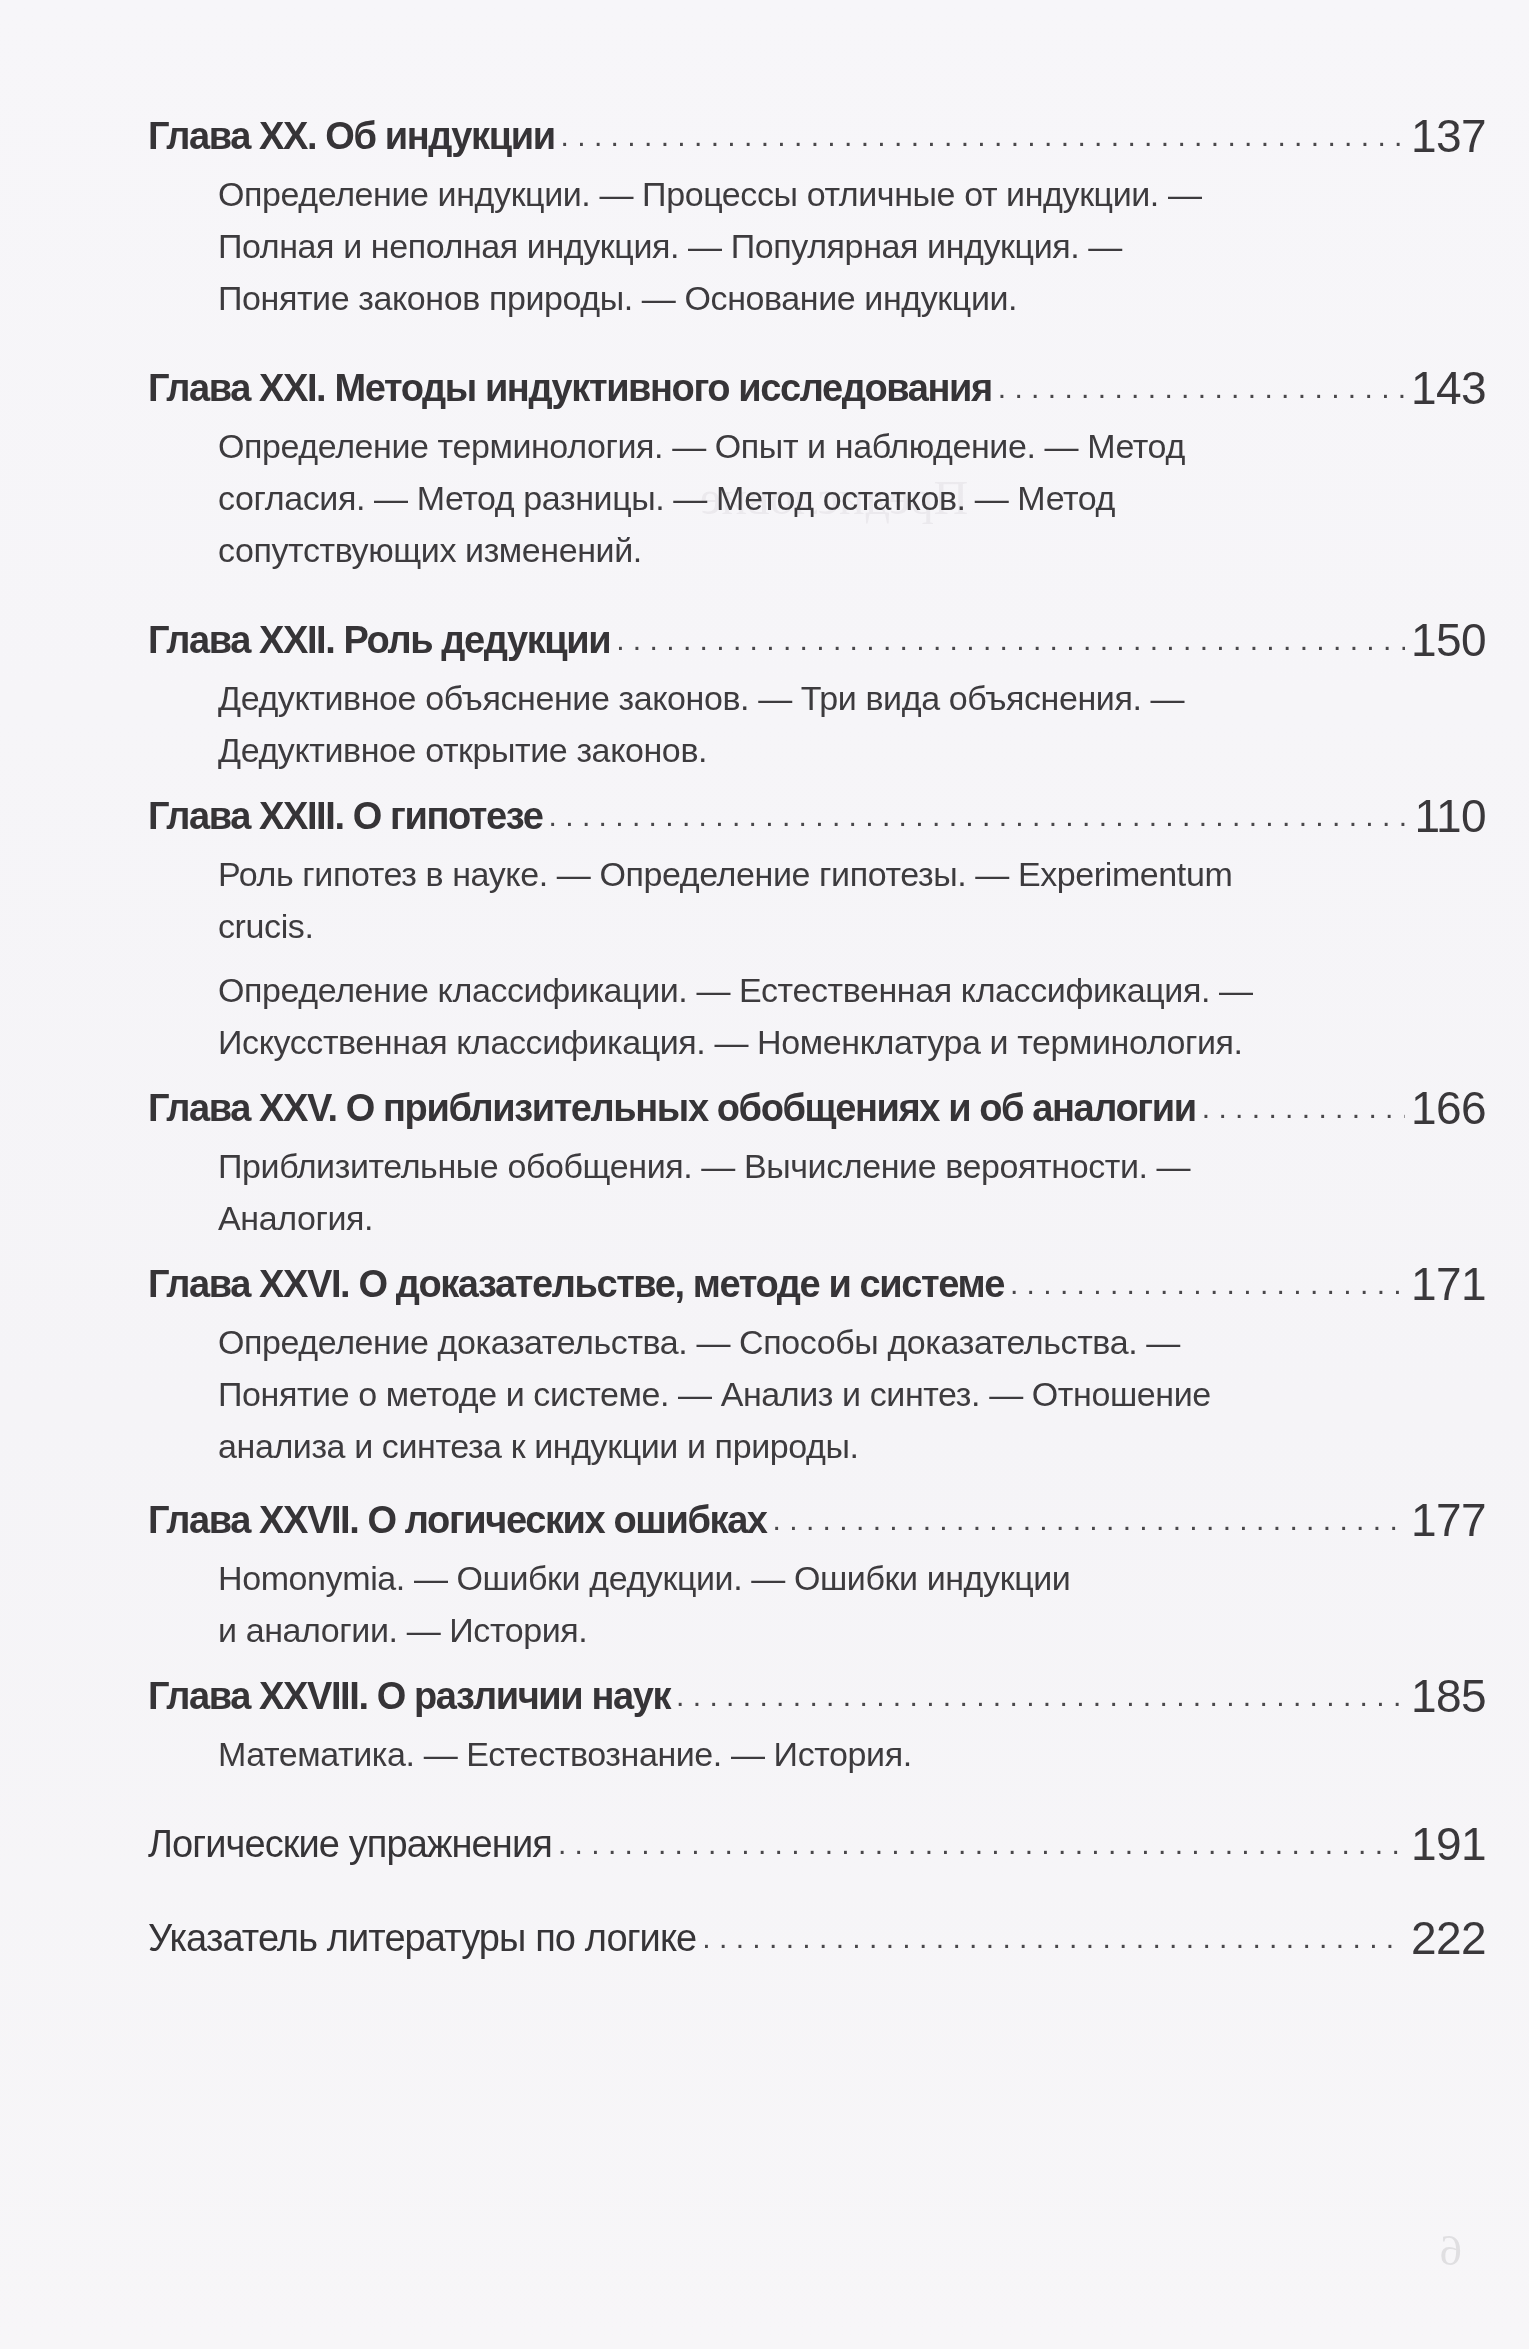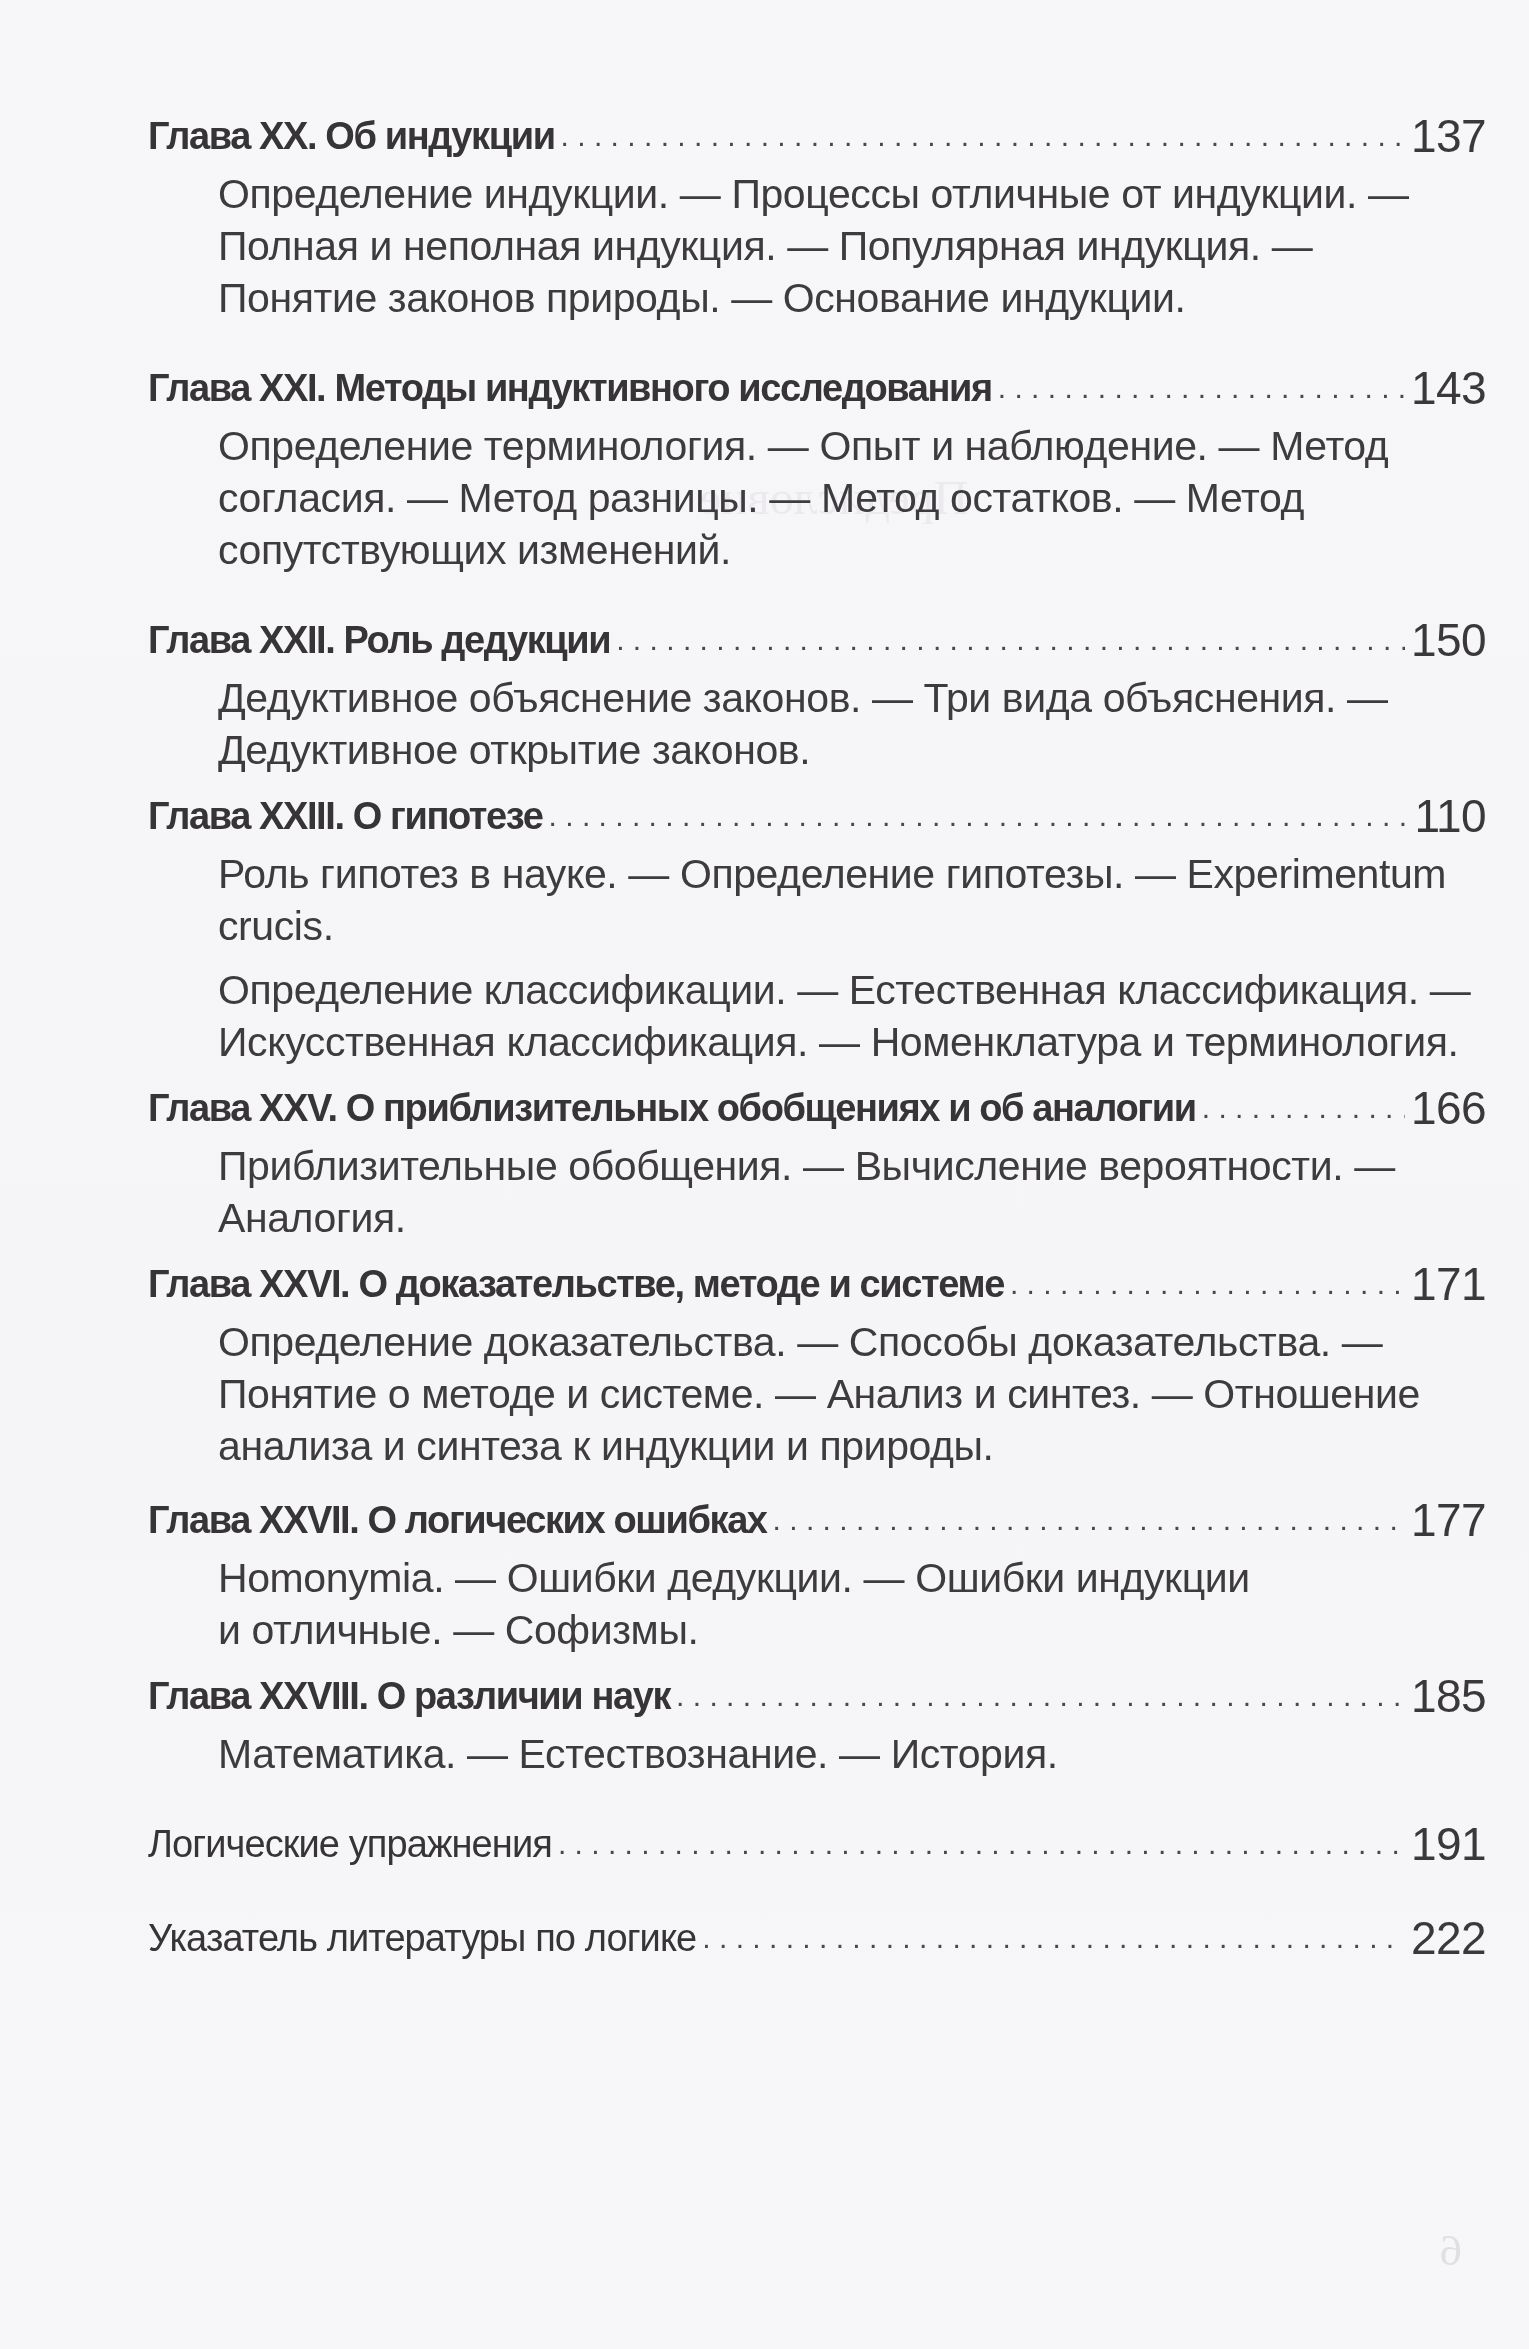--- a/index.html
+++ b/index.html
@@ -67,21 +67,21 @@
       white-space: nowrap;
       font-size: 46px;
       color: #3a383b;
       font-weight: normal;
     }
     .subs {
       margin-left: 70px;
       margin-top: 4px;
     }
     .sub-line {
-      font-size: 41px;
+      font-size: 34px;
       line-height: 52px;
       height: 52px;
       white-space: nowrap;
       color: #3d3b3e;
       letter-spacing: -0.4px;
     }
     .bleed {
       position: absolute;
       color: rgba(60, 58, 62, 0.06);
       font-family: "Liberation Serif", "DejaVu Serif", serif;
@@ -192,21 +192,21 @@
     </div>
 
     <div class="entry" style="margin-bottom:12px;">
       <div class="entry-line">
         <span class="entry-title">Глава XXVII. О логических ошибках</span>
         <span class="leader"></span>
         <span class="page-num">177</span>
       </div>
       <div class="subs">
         <div class="sub-line">Homonymia. — Ошибки дедукции. — Ошибки индукции</div>
-        <div class="sub-line">и отличные. — Софизмы.</div>
+        <div class="sub-line">и аналогии. — История.</div>
       </div>
     </div>
 
     <div class="entry" style="margin-bottom:36px;">
       <div class="entry-line">
         <span class="entry-title">Глава XXVIII. О различии наук</span>
         <span class="leader"></span>
         <span class="page-num">185</span>
       </div>
       <div class="subs">

